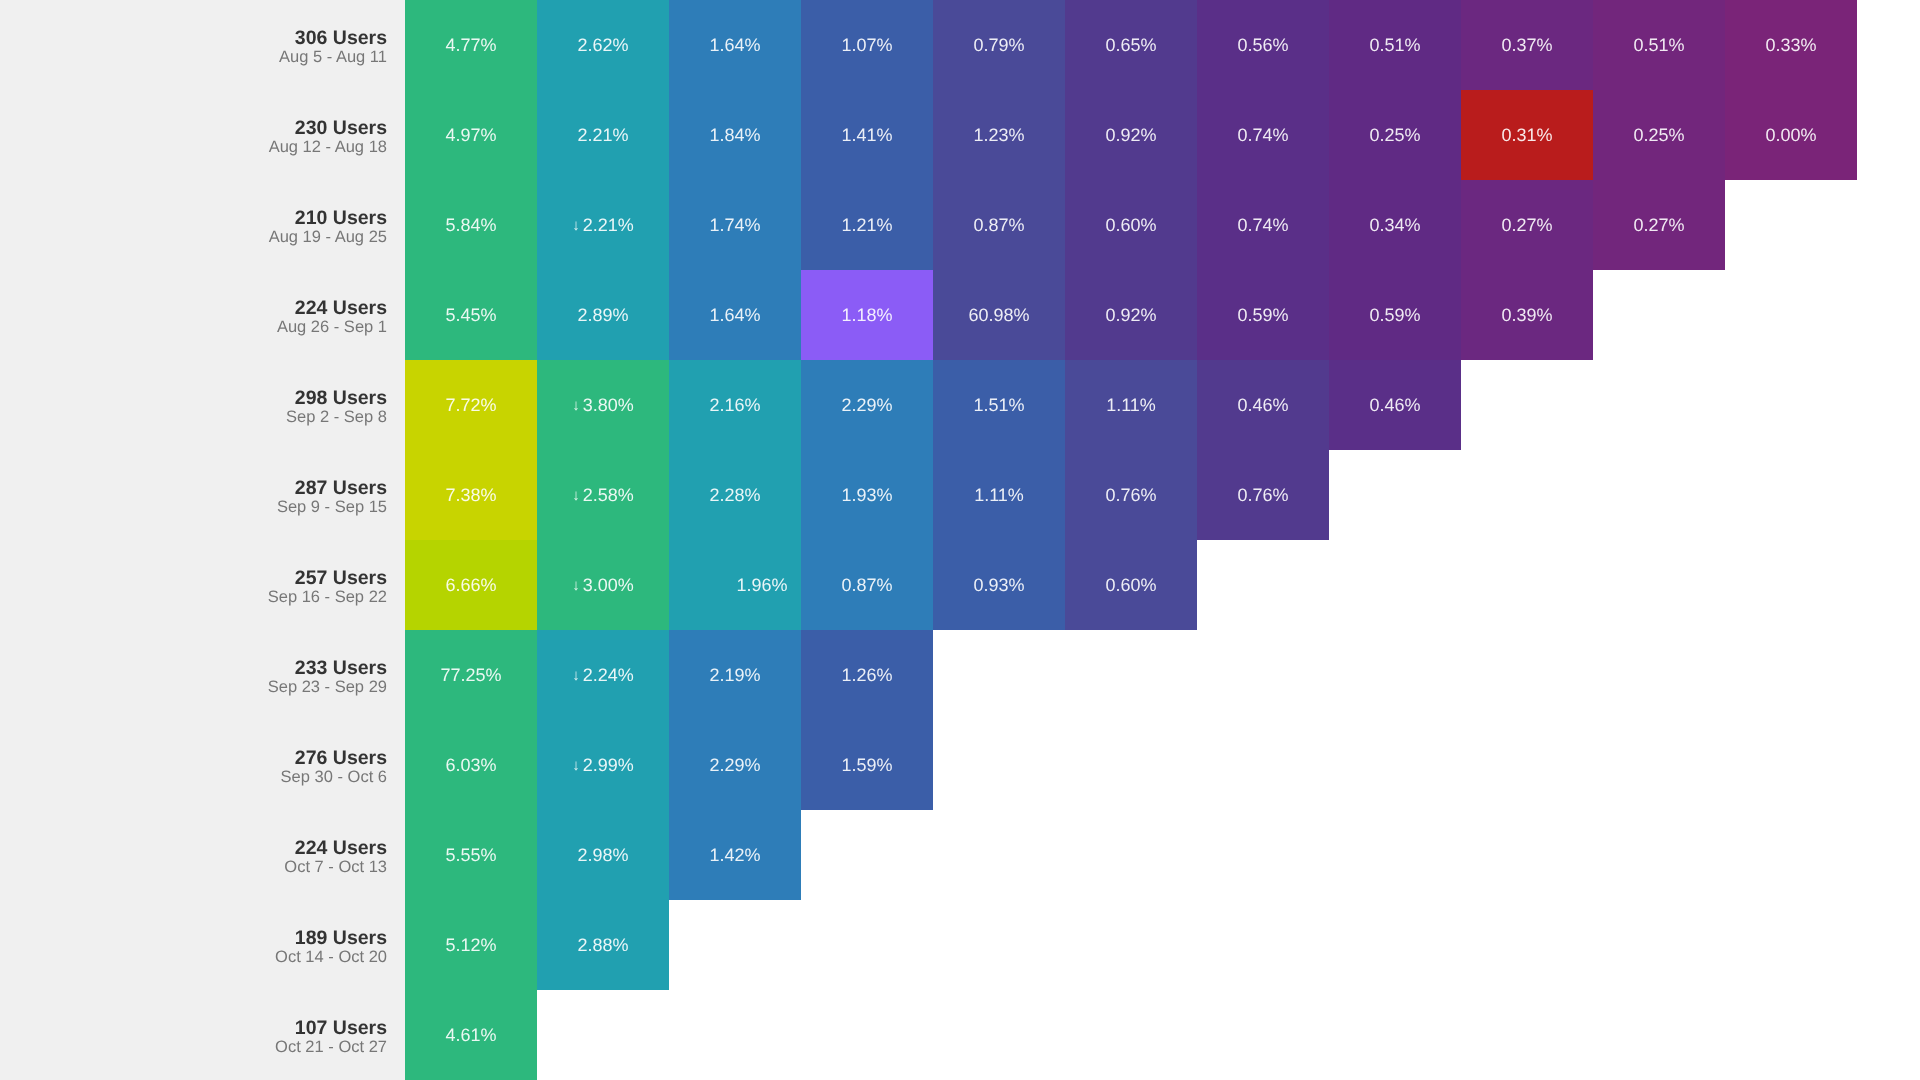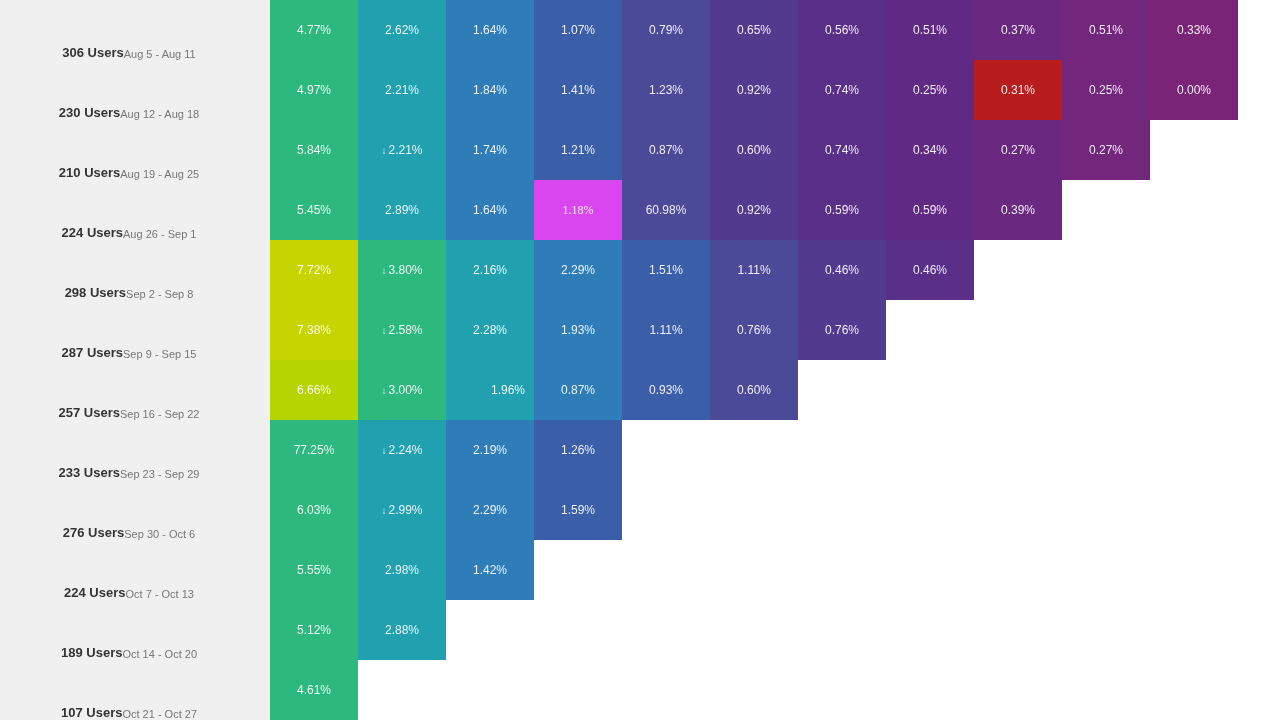--- a/index.html
+++ b/index.html
@@ -21,21 +21,21 @@
       flex-direction: row;
       align-items: center;
       flex: 1;
     }
     .row-label {
       width: 270px;
       min-width: 270px;
       text-align: right;
       padding-right: 12px;
       display: flex;
-      flex-direction: row;
+      flex-direction: column;
       align-items: flex-end;
       justify-content: center;
       background: #f0f0f0;
       height: 100%;
     }
     .row-label .users-count {
       font-weight: 700;
       font-size: 13px;
       color: #333;
     }
@@ -204,21 +204,21 @@
       <div class="cells">
         <div class="cell" style="background-color: rgb(45, 184, 125);">
           <span class="cell-text">5.45%</span>
         </div>
         <div class="cell" style="background-color: rgb(33, 160, 176);">
           <span class="cell-text">2.89%</span>
         </div>
         <div class="cell" style="background-color: rgb(46, 125, 184);">
           <span class="cell-text">1.64%</span>
         </div>
-        <div class="cell" style="background-color: #d946ef; font-family: Liberation Serif, serif;">
+        <div class="cell" style="background-color: #8b5cf6;">
           <span class="cell-text">1.18%</span>
         </div>
         <div class="cell" style="background-color: rgb(74, 74, 152);">
           <span class="cell-text">60.98%</span>
         </div>
         <div class="cell" style="background-color: rgb(82, 58, 142);">
           <span class="cell-text">0.92%</span>
         </div>
         <div class="cell" style="background-color: rgb(90, 47, 136);">
           <span class="cell-text">0.59%</span>

